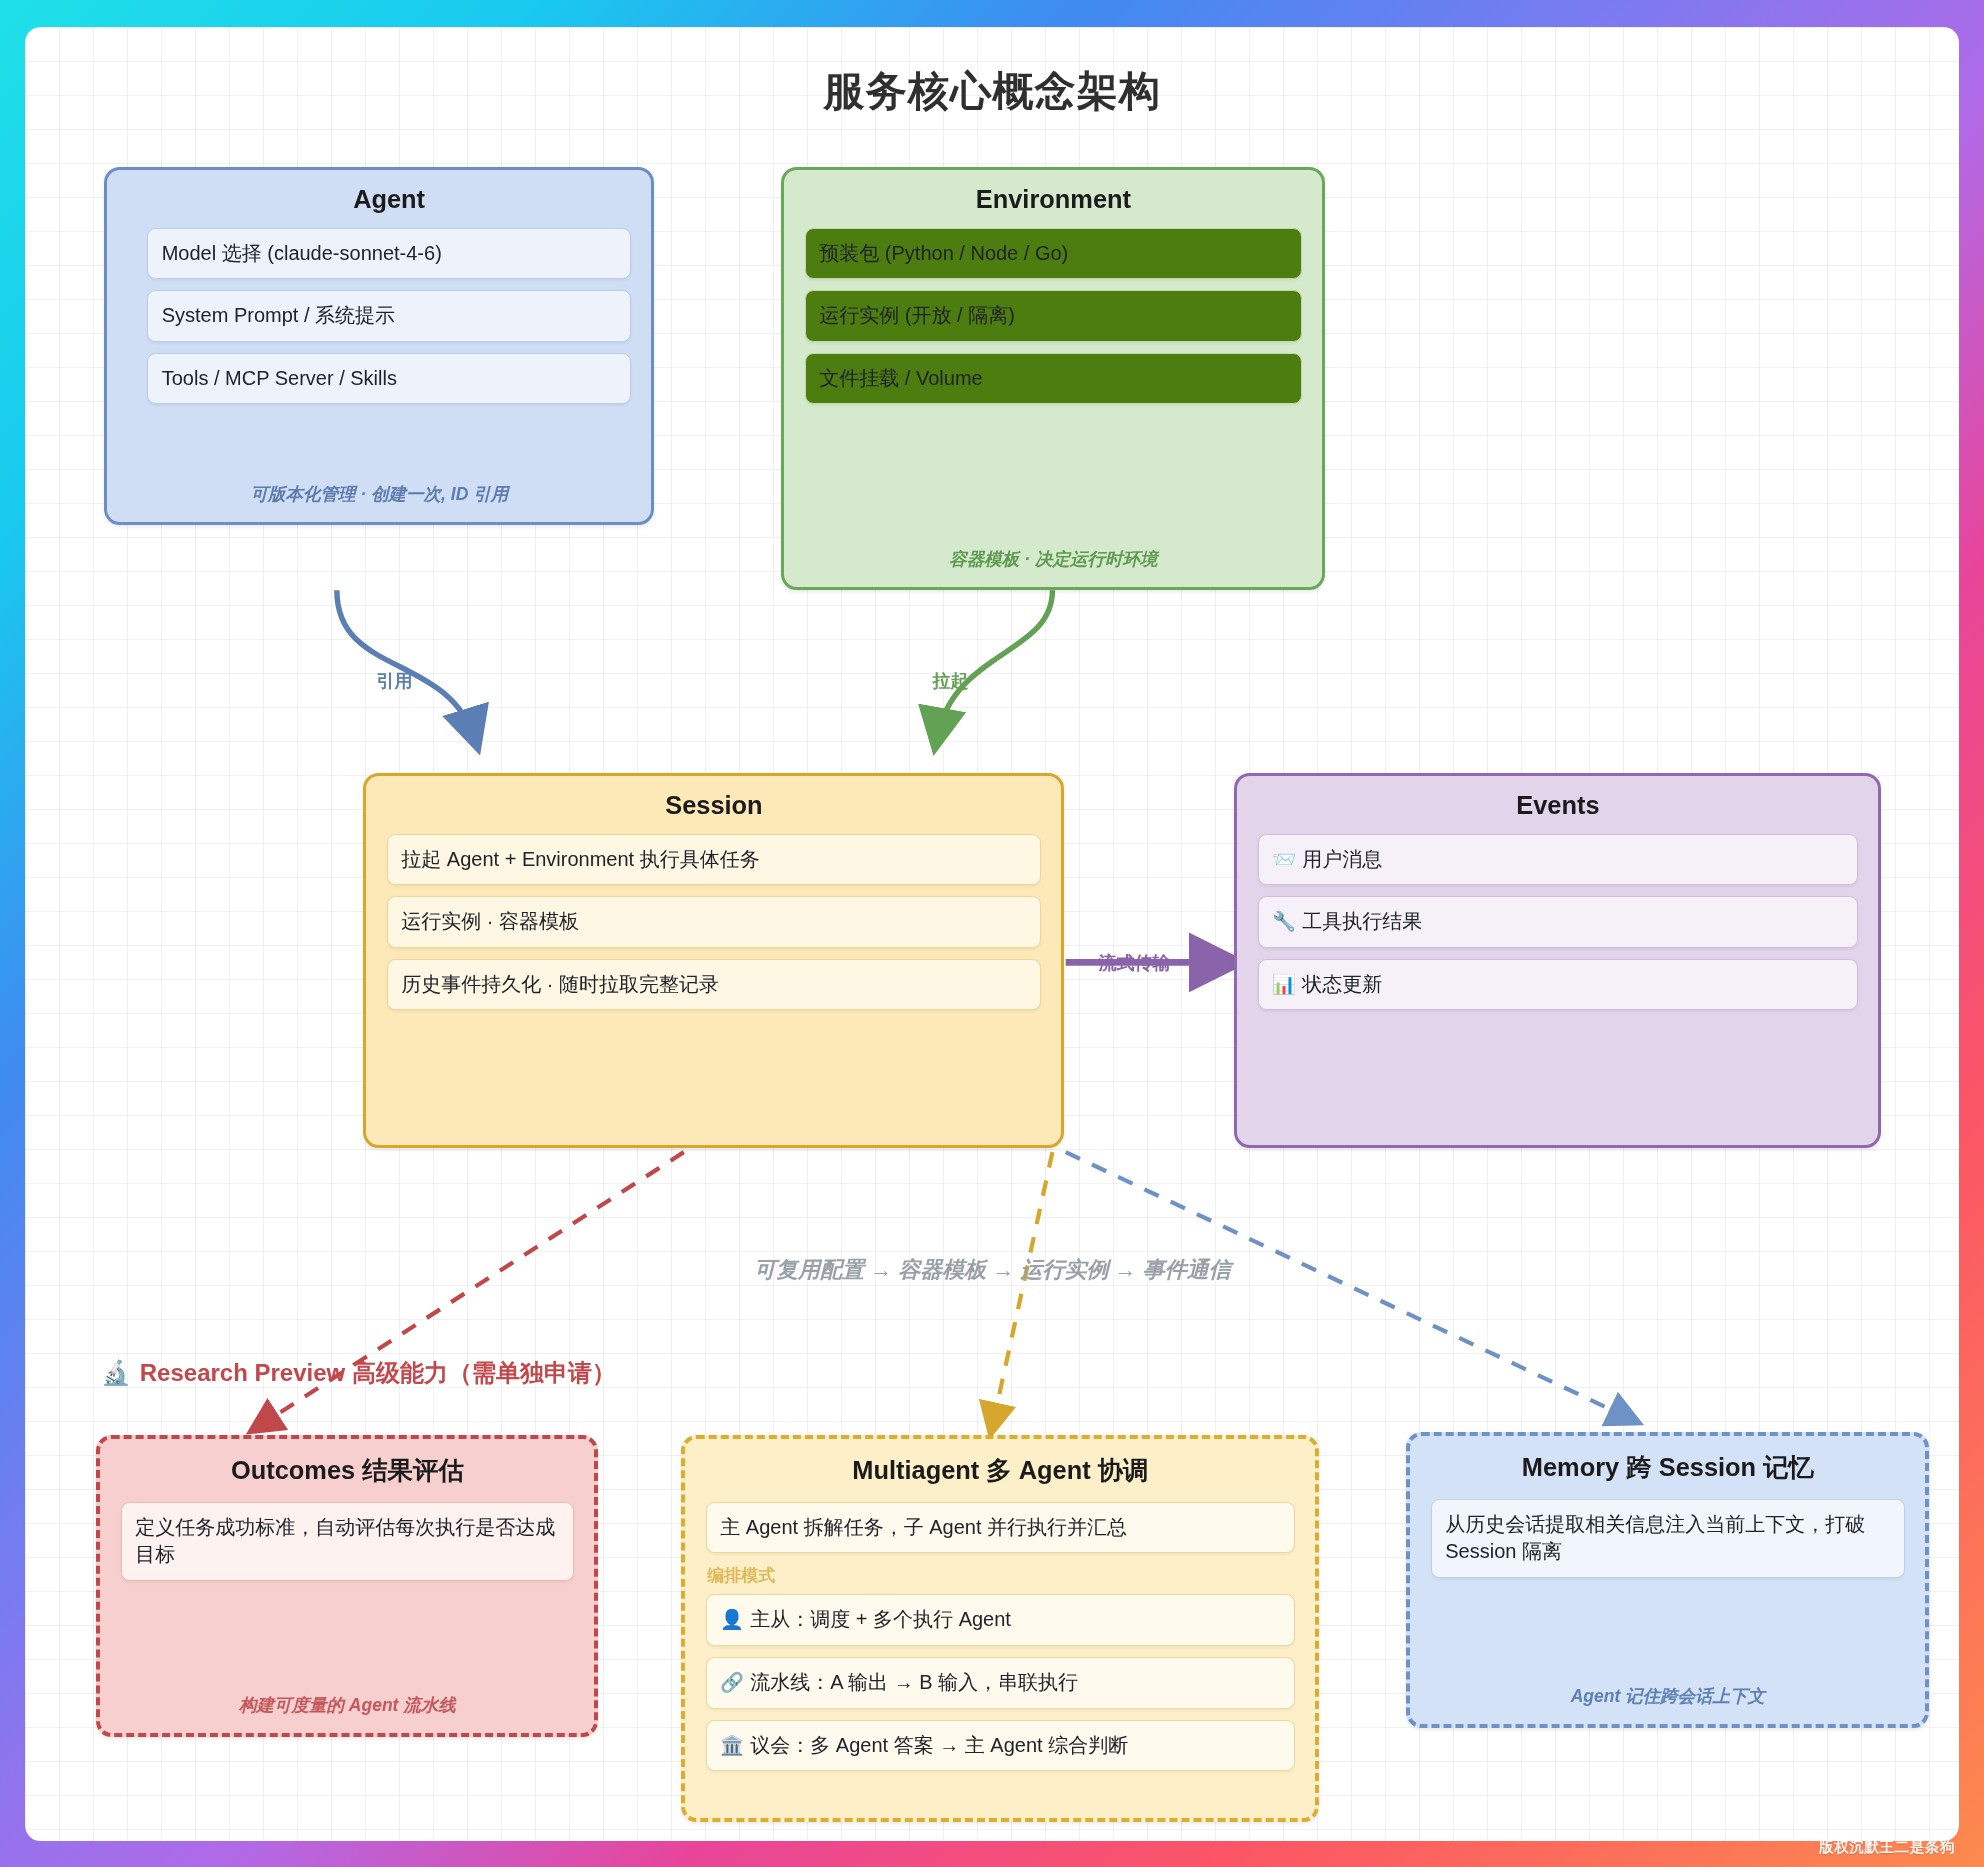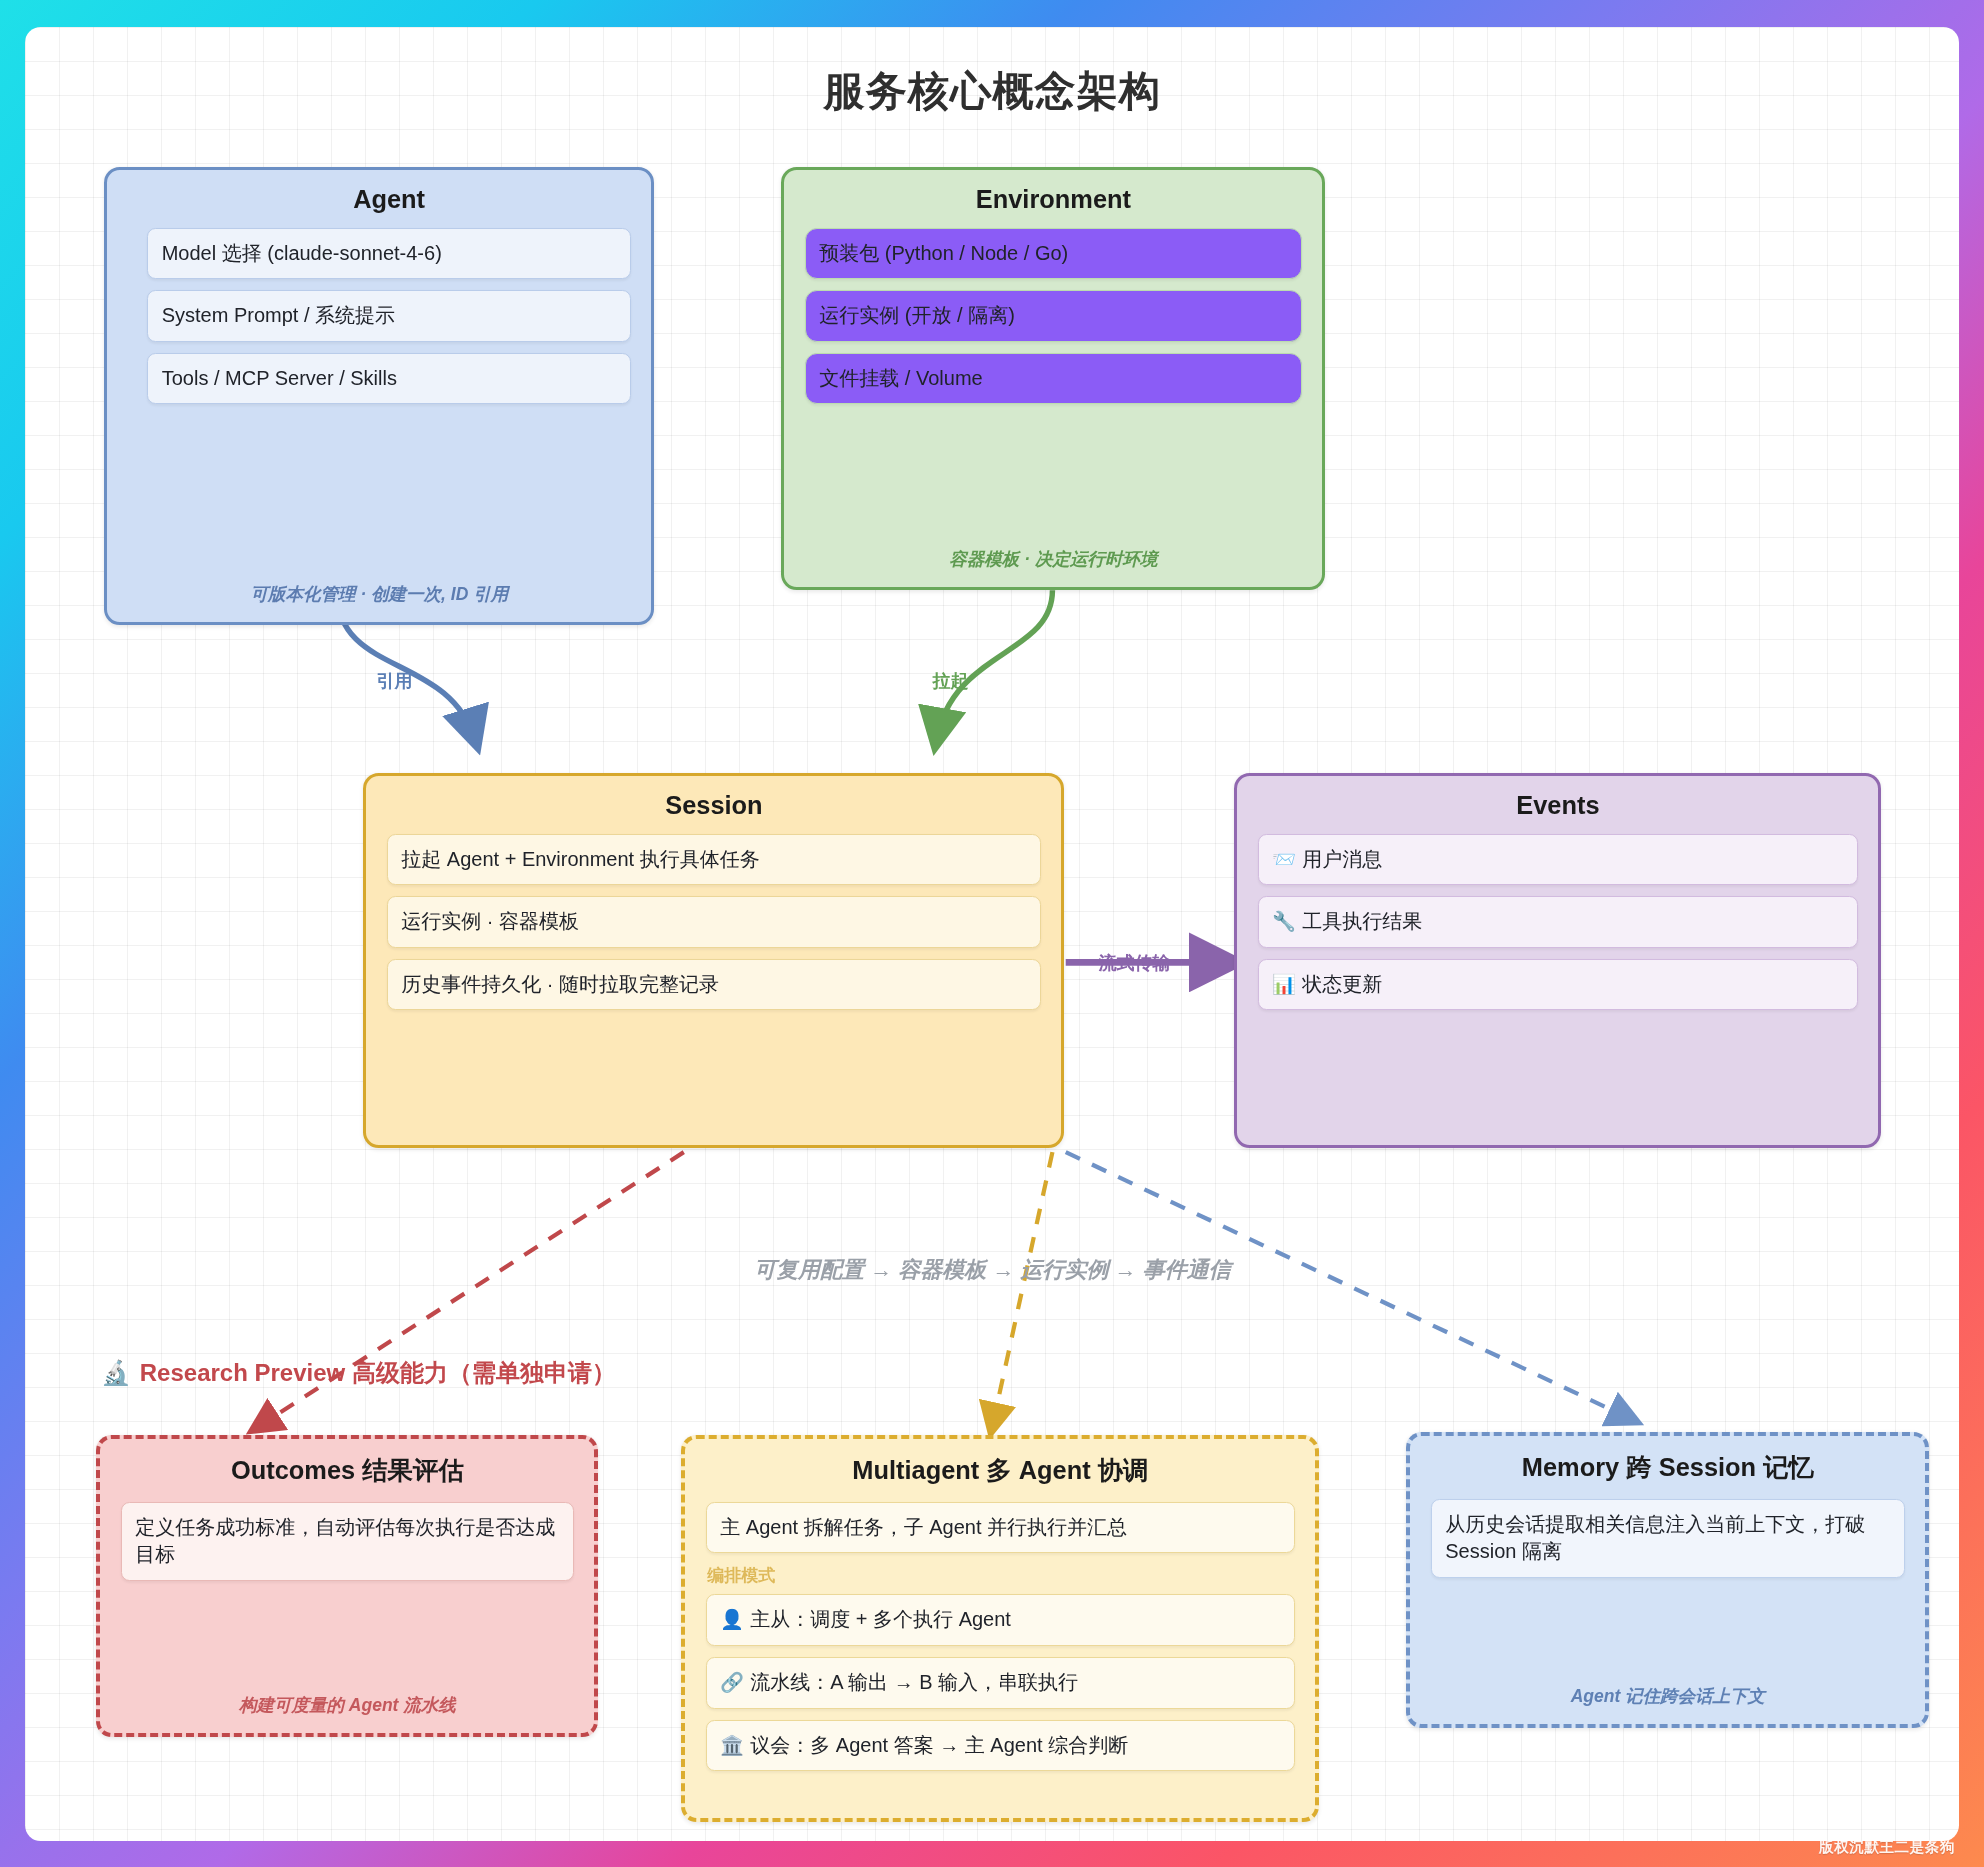--- a/index.html
+++ b/index.html
@@ -90,28 +90,28 @@
     position: absolute;
     left: 0; right: 0;
     bottom: 15.7px;
     text-align: center;
     font-size: 17.5px;
     font-style: italic;
     font-weight: bold;
   }
 
   
-  #agent-card      { left: 79px;  top: 140px;  width: 550px;  height: 458px;
+  #agent-card      { left: 79px;  top: 140px;  width: 550px;  height: 358px;
                      background: #cfdef5; border-color: #6b8fc4; padding-left: 40px; }
   #agent-card .item{ background: #eef3fb; border-color: #b9ccea; }
   #agent-card .foot-note { color: #5c7cb0; }
 
   #env-card        { left: 756px; top: 140px; width: 544px; height: 423px;
                      background: #d5e9cd; border-color: #69a85a; }
-  #env-card .item  { background: #8b5cf6; border-color: #bcdcaf; border-radius: 12px; }
+  #env-card .item  { background: #4d7c0f; border-color: #bcdcaf; }
   #env-card .foot-note { color: #5e9a50; }
 
   #session-card    { left: 338px;  top: 746px; width: 701px; height: 375px;
                      background: #fde8b8; border-color: #d6a72c; }
   #session-card .item { background: #fef7e4; border-color: #ecd698; }
 
   #events-card     { left: 1209px; top: 746px; width: 647px; height: 375px;
                      background: #e2d4ea; border-color: #9168b0; }
   #events-card .item { background: #f6f0f9; border-color: #d2bbdf; }
 

